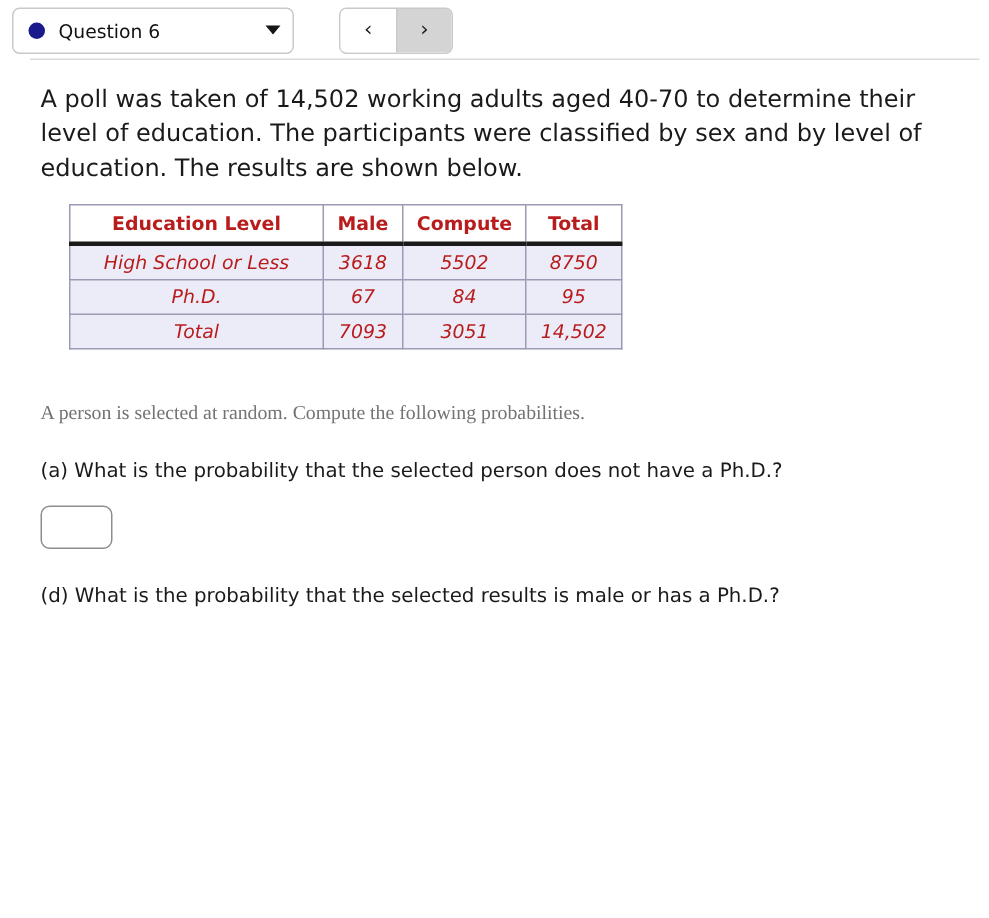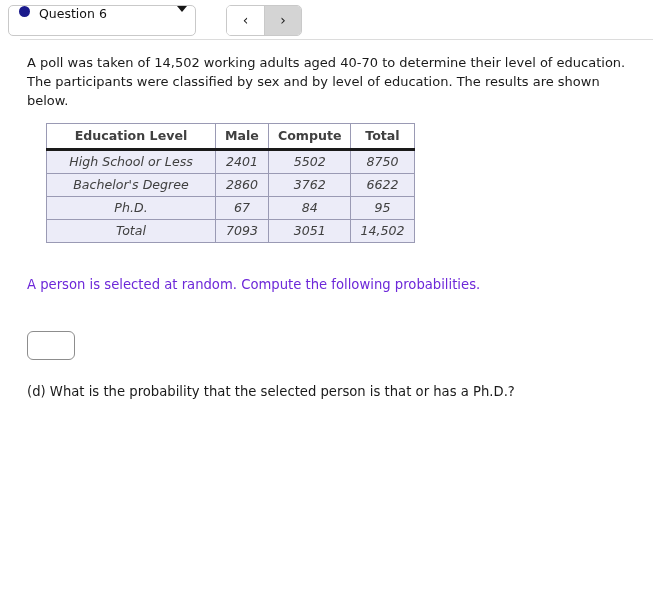--- a/index.html
+++ b/index.html
@@ -35,20 +35,21 @@
     background: #dcdcdc;
   }
 
   .question-select {
     width: 188px;
     height: 31px;
     border: 1px solid #c9c9c9;
     border-radius: 5px;
     background: #ffffff;
     display: flex;
+    align-items: center;
     padding: 0 8px 0 10px;
     box-sizing: border-box;
     cursor: pointer;
     font-size: 12.5px;
   }
   .q-dot {
     width: 11px;
     height: 11px;
     border-radius: 50%;
     background: #1a1a8c;
@@ -95,21 +96,21 @@
   }
   .nav-btn.divider { border-left: 1px solid #c9c9c9; }
   .nav-btn.active { background: #d4d4d4; }
 
   
   .content {
     padding: 14px 22px 0 27px;
     box-sizing: border-box;
   }
   .intro {
-    font-size: 13px;
+    font-size: 16px;
     line-height: 1.45;
     color: #1a1a1a;
     max-width: 630px;
     margin: 0 0 12px 0;
   }
 
   
   .table-wrap {
     margin: 0 0 0 19px;
     display: inline-block;
@@ -120,37 +121,38 @@
     font-size: 12.6px;
     background: #ffffff;
   }
   table.stats th,
   table.stats td {
     border: 1px solid #9a9ab4;
     padding: 2px 9px;
     text-align: center;
     height: 18px;
     white-space: nowrap;
-    color: #404040;
+    color: #b91c1c;
   }
   table.stats thead th {
     background: #ffffff;
     font-weight: bold;
     border-bottom: 3px solid #1a1a1a;
     padding: 3px 9px;
   }
   table.stats thead th:first-child { min-width: 150px; }
   table.stats tbody td { background: #ececf8; font-style: italic; }
   table.stats tbody td:first-child { padding: 2px 14px; }
 
   
   .prompt {
     font-size: 13.2px;
-    color: #6d28d9;
+    color: #737373;
     margin: 30px 0 0 0;
+    font-family: Liberation Serif, serif;
   }
   .part {
     margin-top: 24px;
   }
   .part-text {
     font-size: 13.2px;
     color: #1a1a1a;
     margin: 0;
   }
   .answer-box {
@@ -200,52 +202,47 @@
         <tr>
           <th>Education Level</th>
           <th>Male</th>
           <th>Compute</th>
           <th>Total</th>
         </tr>
       </thead>
       <tbody>
         <tr>
           <td>High School or Less</td>
-          <td>2401</td>
+          <td>3618</td>
           <td>5502</td>
           <td>8750</td>
-        </tr>
-        <tr>
-          <td>Bachelor's Degree</td>
-          <td>2860</td>
-          <td>3762</td>
-          <td>6622</td>
         </tr>
         <tr>
           <td>Ph.D.</td>
           <td>67</td>
           <td>84</td>
           <td>95</td>
         </tr>
         <tr>
           <td>Total</td>
           <td>7093</td>
           <td>3051</td>
           <td>14,502</td>
         </tr>
       </tbody>
     </table>
   </div>
 
   <p class="prompt">A person is selected at random. Compute the following probabilities.</p>
 
   <div class="part">
+    <p class="part-text">(a) What is the probability that the selected person does not have a Ph.D.?</p>
     <input class="answer-box" type="text" value="" style="">
   </div>
 
 
 
   <div class="part">
-    <p class="part-text">(d) What is the probability that the selected person is that or has a Ph.D.?</p>
+    <p class="part-text">(d) What is the probability that the selected results is male or has a Ph.D.?</p>
 
   </div>
 
 </div>
 
 </body></html>

